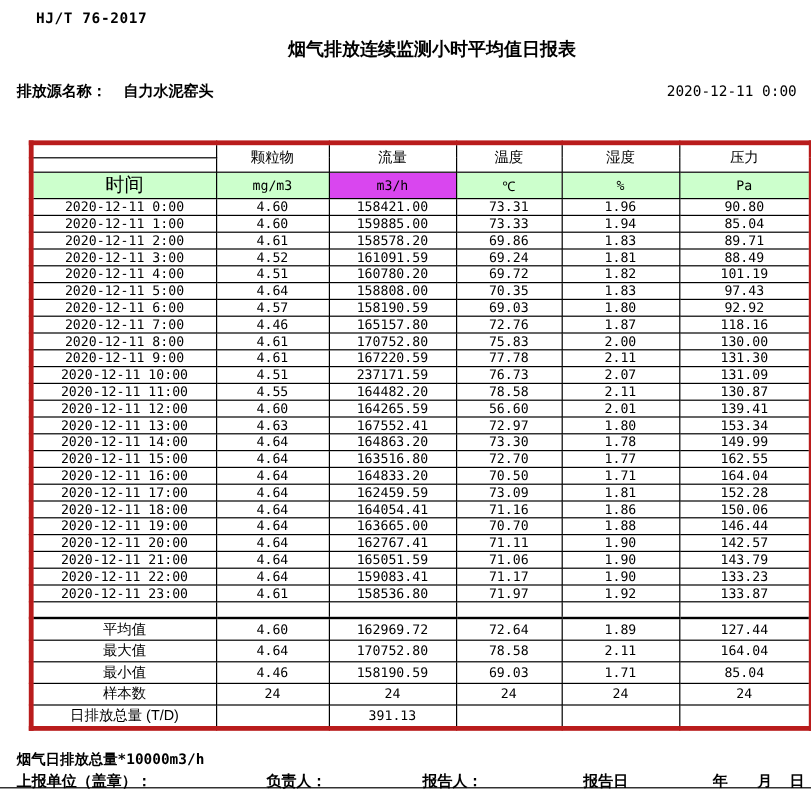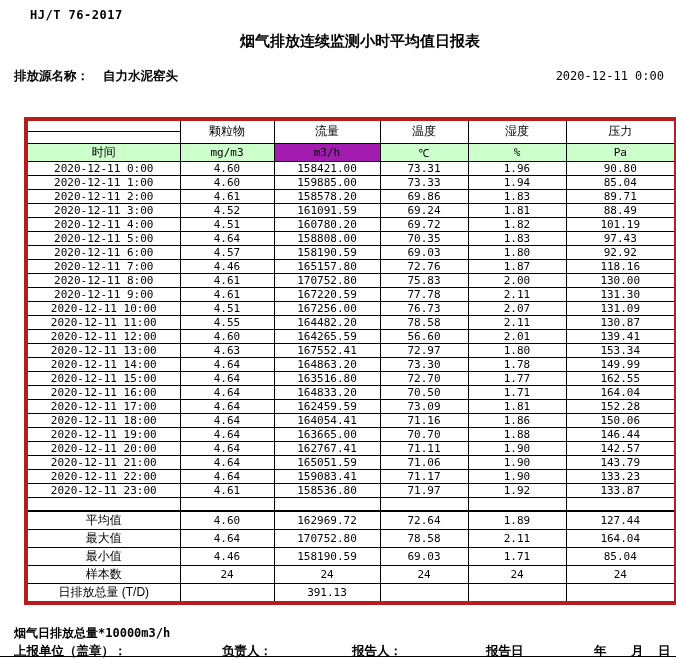--- a/index.html
+++ b/index.html
@@ -17,21 +17,21 @@
   .source-value { margin-left:14px; }
   .datetime { font-size:12px; font-family:"DejaVu Sans Mono", monospace; }
 
   table.report { position:absolute; top:117px; left:24px; width:650px;
     border-collapse:collapse; table-layout:fixed; border:4px solid #b91c1c; }
   table.report td, table.report th { border:1px solid #000; padding:0 2px;
     text-align:center; vertical-align:middle; white-space:nowrap; overflow:hidden;
     font-weight:normal; }
   tr.hrow td, tr.hrow th { height:12px; font-size:12px; }
   th.param { font-size:12px; }
-  tr.units td { height:15px; font-size:12px; }
+  tr.units td { height:15px; font-size:16px; }
   tr.units .unit { font-family:"DejaVu Sans Mono", monospace; font-size:11px; }
   .data-row td { height:13.7px; font-size:11px; font-family:"DejaVu Sans Mono", monospace; }
   .blank-row td { height:13.7px; }
   .summary-row td { height:13.5px; font-size:11px; font-family:"DejaVu Sans Mono", monospace; }
   .summary-row td.lab { font-family:"Liberation Sans", sans-serif; font-size:12px; }
   .summary-row:first-of-type td { border-top:2px solid #000; }
 
   .footer-note { position:absolute; left:14px; top:625px; font-size:12px; font-weight:bold; }
   .footer-note .mono { font-family:"DejaVu Sans Mono", monospace; font-weight:bold; }
   .footer-row { position:absolute; left:0; top:643px; width:540px; height:16px; font-size:12.5px; font-weight:bold; }
@@ -77,21 +77,21 @@
         <th class="param" rowspan="2">温度</th>
         <th class="param" rowspan="2">湿度</th>
         <th class="param" rowspan="2">压力</th>
       </tr>
       <tr class="hrow">
         <td></td>
       </tr>
       <tr class="units">
         <td style="background: rgb(204, 255, 204);">时间</td>
         <td class="unit" style="background: rgb(204, 255, 204);">mg/m3</td>
-        <td class="unit" style="background: #a21caf;">m3/h</td>
+        <td class="unit" style="background: #d946ef;">m3/h</td>
         <td class="unit" style="background: rgb(204, 255, 204);">℃</td>
         <td class="unit" style="background: rgb(204, 255, 204);">%</td>
         <td class="unit" style="background: rgb(204, 255, 204);">Pa</td>
       </tr>
     </thead>
     <tbody>
         <tr class="data-row">
           <td>2020-12-11 0:00</td>
           <td>4.60</td>
           <td>158421.00</td>
@@ -167,21 +167,21 @@
           <td>2020-12-11 9:00</td>
           <td>4.61</td>
           <td>167220.59</td>
           <td>77.78</td>
           <td>2.11</td>
           <td>131.30</td>
         </tr>
         <tr class="data-row">
           <td>2020-12-11 10:00</td>
           <td>4.51</td>
-          <td>167256.00</td>
+          <td>237171.59</td>
           <td>76.73</td>
           <td>2.07</td>
           <td>131.09</td>
         </tr>
         <tr class="data-row">
           <td>2020-12-11 11:00</td>
           <td>4.55</td>
           <td>164482.20</td>
           <td>78.58</td>
           <td>2.11</td>

